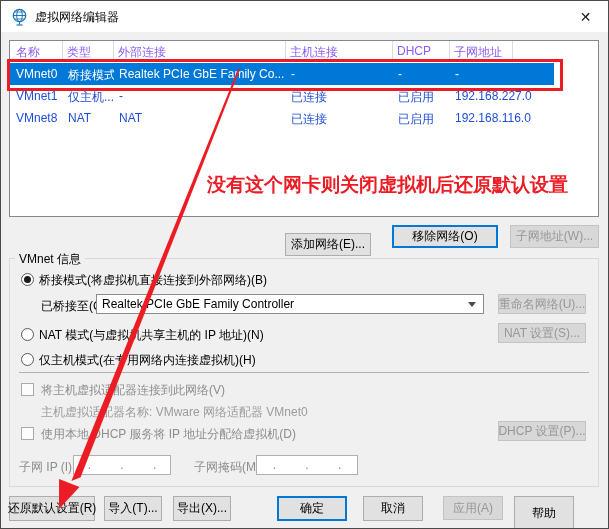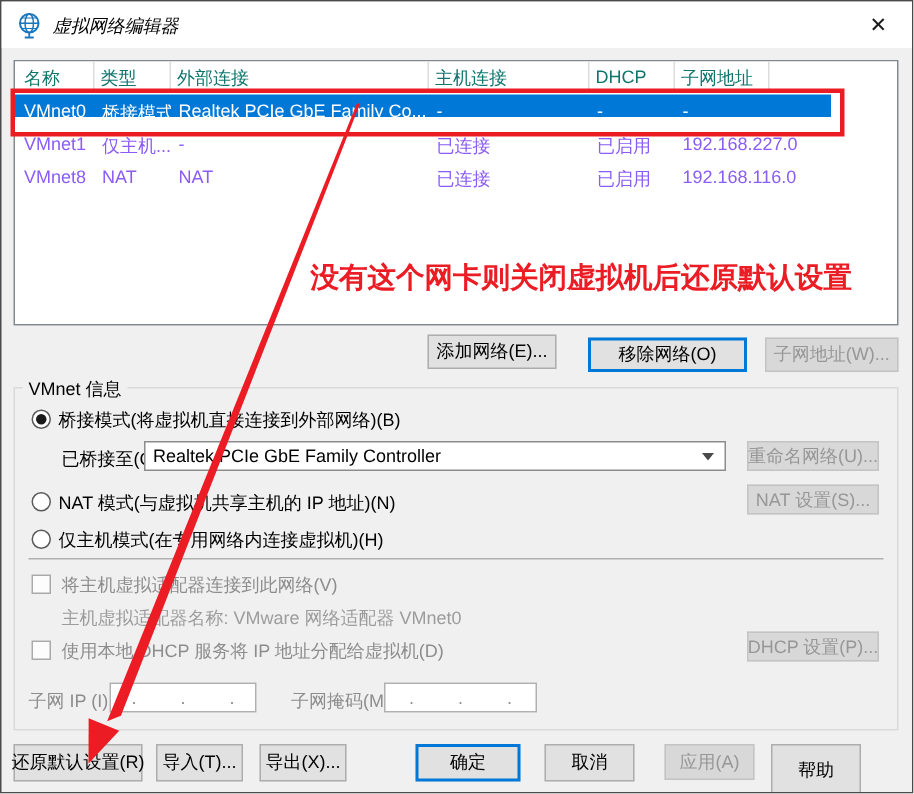--- a/index.html
+++ b/index.html
@@ -1,28 +1,28 @@
 <!DOCTYPE html>
 <html><head>
 <meta charset="utf-8">
 <style>
   html,body{margin:0;padding:0;}
   body{width:609px;height:529px;font-family:"Liberation Sans","DejaVu Sans",sans-serif;}
   .window{position:relative;width:609px;height:529px;background:#f0f0f0;border:1px solid #4a4a4a;box-sizing:border-box;overflow:hidden;}
-  .titlebar{position:absolute;left:0;top:0;width:100%;height:31px;background:#ffffff;font-style:italic;}
+  .titlebar{position:absolute;left:0;top:0;width:100%;height:31px;background:#ffffff;}
   .title-icon{position:absolute;left:10px;top:7px;width:17px;height:18px;}
   .title-text{position:absolute;left:34px;top:8px;font-size:12px;color:#000;white-space:nowrap;}
   .close-btn{position:absolute;right:0;top:0;width:45px;height:31px;display:flex;align-items:center;justify-content:center;font-size:14px;color:#1a1a1a;cursor:pointer;}
   
   .listview{position:absolute;left:8px;top:39px;width:590px;height:177px;background:#fff;border:1px solid #828790;box-sizing:border-box;font-size:12px;}
   .lv-head{position:absolute;left:0;top:0;width:100%;height:21px;background:#fff;}
-  .hcell{position:absolute;top:3px;color:#0f766e;white-space:nowrap;}
+  .hcell{position:absolute;top:3px;color:#8b5cf6;white-space:nowrap;}
   .hsep{position:absolute;top:0;width:1px;height:21px;background:#dcdcdc;}
-  .lv-row{position:absolute;left:0;width:588px;height:15px;text-decoration:underline;}
-  .lv-row .c{position:absolute;top:4px;white-space:nowrap;overflow:hidden;color:#8b5cf6;}
+  .lv-row{position:absolute;left:0;width:588px;height:22px;text-decoration:underline;}
+  .lv-row .c{position:absolute;top:4px;white-space:nowrap;overflow:hidden;color:#1d4ed8;}
   .lv-row.sel{background:#0078d7;width:544px;}
   .lv-row.sel .c{color:#fff;}
   .c0{left:6px;width:46px;} .c1{left:58px;width:46px;} .c2{left:109px;width:168px;}
   .c3{left:281px;width:102px;} .c4{left:388px;width:52px;} .c5{left:445px;width:110px;}
   
   .red-rect{position:absolute;left:6px;top:58px;width:550px;height:26px;border:3px solid #ec1c24;z-index:30;}
   .annotation{position:absolute;left:206px;top:159px;font-size:19px;font-weight:bold;color:#ec1c24;white-space:nowrap;z-index:30;margin-top:12px;}
   .arrow-overlay{position:absolute;left:0;top:0;width:609px;height:529px;z-index:40;pointer-events:none;}
   
   .btn{position:absolute;height:23px;background:#e1e1e1;border:1px solid #adadad;box-sizing:border-box;display:flex;align-items:center;justify-content:center;font-size:12px;color:#000;white-space:nowrap;cursor:pointer;}
@@ -108,21 +108,21 @@
 
   <div class="red-rect"></div>
 
   <div class="annotation">没有这个网卡则关闭虚拟机后还原默认设置</div>
 
   <svg class="arrow-overlay" viewBox="0 0 609 529">
     <polygon points="239.2,67.6 236.8,68.4 70.4,479.9 79.6,476.2" fill="#ec1c24"></polygon>
     <polygon points="58,508 78.5,486.1 58.1,477.9" fill="#ec1c24"></polygon>
   </svg>
 
-  <button class="btn" style="left:284px;top:222px;width:86px">添加网络(E)...</button>
+  <button class="btn" style="left:284px;top:232px;width:86px">添加网络(E)...</button>
   <button class="btn focused" style="left:391px;top:224px;width:106px">移除网络(O)</button>
   <button class="btn disabled" style="left:509px;top:224px;width:89px">子网地址(W)...</button>
 
   <div class="groupbox"></div>
   <span class="group-label">VMnet 信息</span>
 
   <span class="radio on" style="left:20px;top:272px"></span>
   <span class="lbl" style="left:38px;top:271px">桥接模式(将虚拟机直接连接到外部网络)(B)</span>
 
   <span class="lbl" style="left:40px;top:297px">已桥接至(G):</span>

